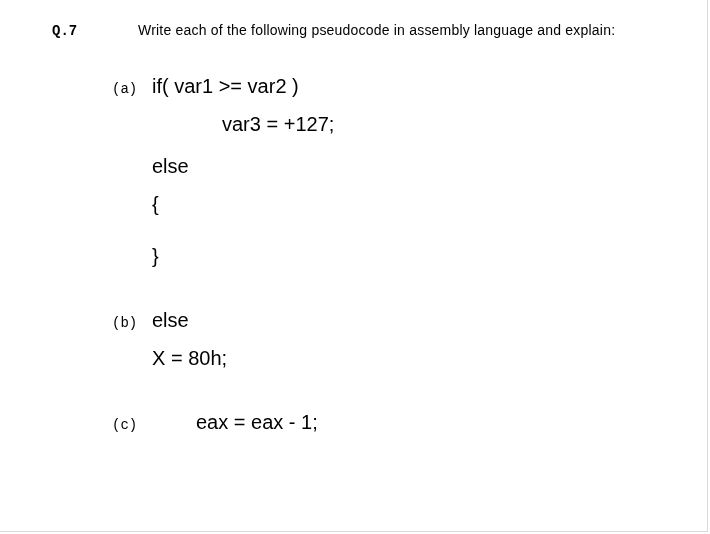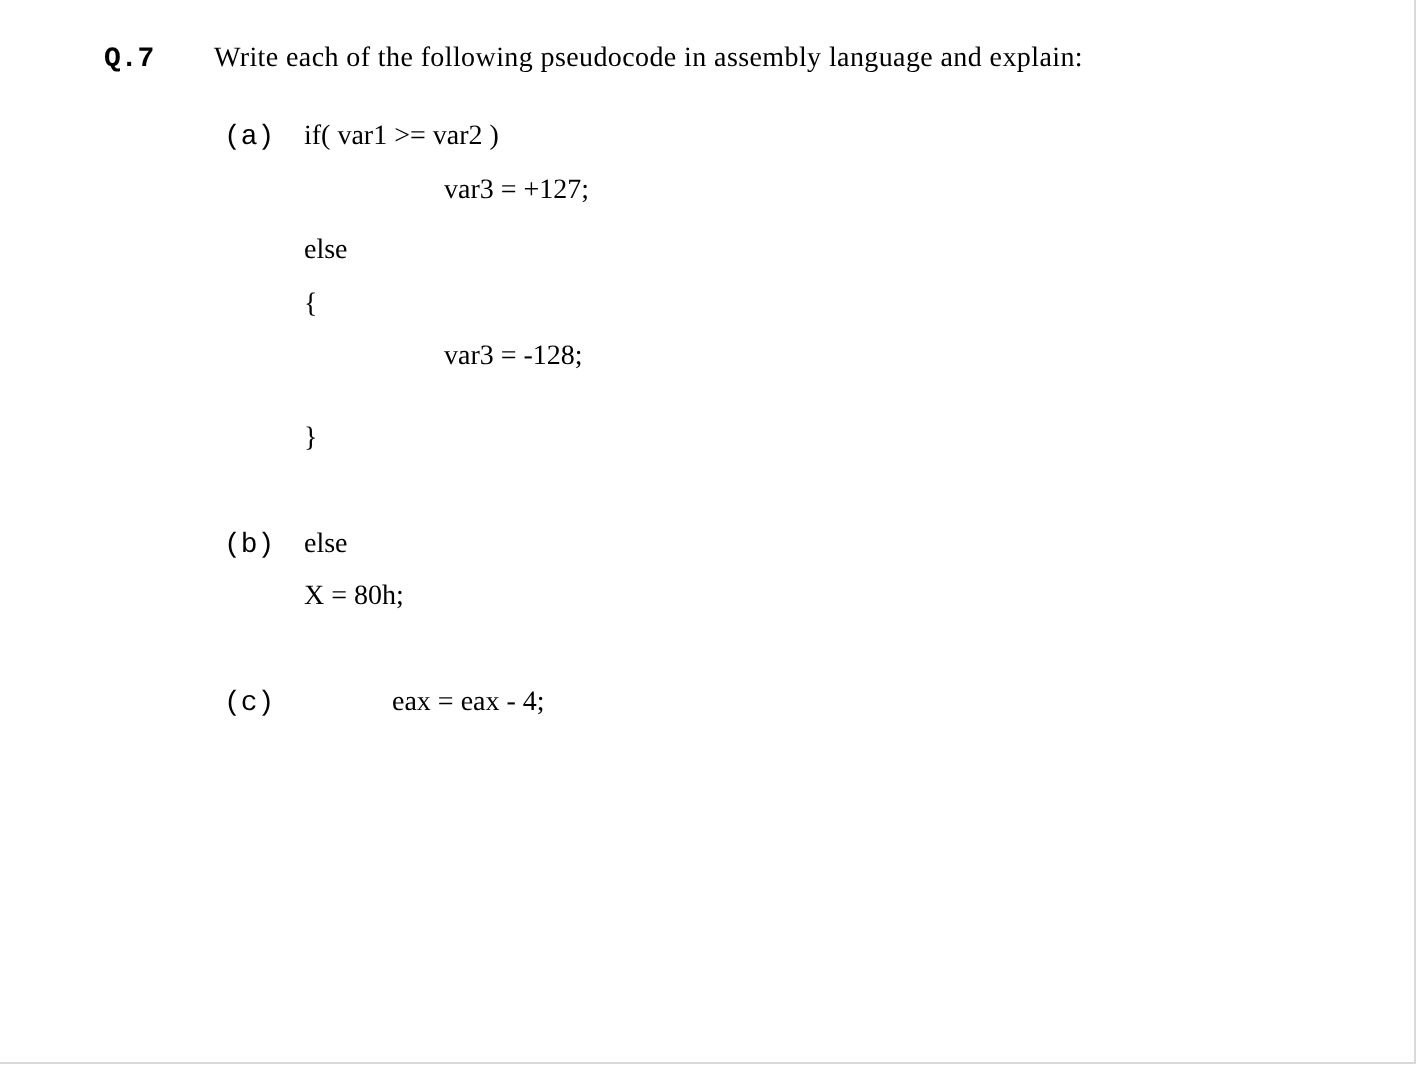--- a/index.html
+++ b/index.html
@@ -15,52 +15,53 @@
   }
   .page {
     padding: 22px 28px 22px 52px;
     box-sizing: border-box;
     width: 100%;
     height: 100%;
   }
   .qhead {
     display: flex;
     align-items: baseline;
-    margin-bottom: 18px;
+    margin-bottom: 28px;
+    gap: 31px;
   }
   .qnum {
     font-family: "Courier New", Courier, monospace;
     font-weight: bold;
     font-size: 14px;
     min-width: 55px;
   }
   .qprompt {
-    font-family: Liberation Serif, serif;
+    font-family: Liberation Sans, sans-serif;
     font-size: 14px;
     letter-spacing: 0.2px;
   }
   .part {
     margin-left: 60px;
     margin-bottom: 26px;
   }
   .part-row {
     display: flex;
     align-items: baseline;
   }
   .part-label {
     font-family: "Courier New", Courier, monospace;
     font-size: 14px;
     min-width: 40px;
   }
   .body-col {
     display: block;
   }
   .line {
-    font-family: Liberation Serif, serif;
-    font-size: 14px;
+    font-family: Liberation Sans, sans-serif;
+    font-size: 20px;
     line-height: 1.9;
     white-space: pre;
   }
   .indent1 { padding-left: 0px; }
   .indent2 { padding-left: 70px; }
   .else-block { margin-top: 4px; }
   .gap { height: 14px; }
   .bottom-edge {
     position: absolute;
     left: 0;
@@ -89,42 +90,41 @@
   </div>
 
   <div class="part">
     <div class="part-row">
       <div class="part-label">(a)</div>
       <div class="body-col">
         <div class="line indent1">if( var1 &gt;= var2 )</div>
         <div class="line indent2">var3 = +127;</div>
         <div class="line indent1 else-block">else</div>
         <div class="line indent1">{</div>
-        <div class="line indent2">var3 = -128;</div>
         <div class="gap"></div>
         <div class="line indent1">}</div>
       </div>
     </div>
   </div>
 
   <div class="part">
     <div class="part-row">
       <div class="part-label">(b)</div>
       <div class="body-col">
         <div class="line indent1">else</div>
         <div class="line indent1">X = 80h;</div>
       </div>
     </div>
   </div>
 
   <div class="part">
     <div class="part-row">
       <div class="part-label">(c)</div>
       <div class="body-col">
-        <div class="line" style="padding-left:44px;">eax = eax - 4;</div>
+        <div class="line" style="padding-left:44px;">eax = eax - 1;</div>
       </div>
     </div>
   </div>
 
 </div>
 
 <div class="right-edge"></div>
 <div class="bottom-edge"></div>
 
 </body></html>

